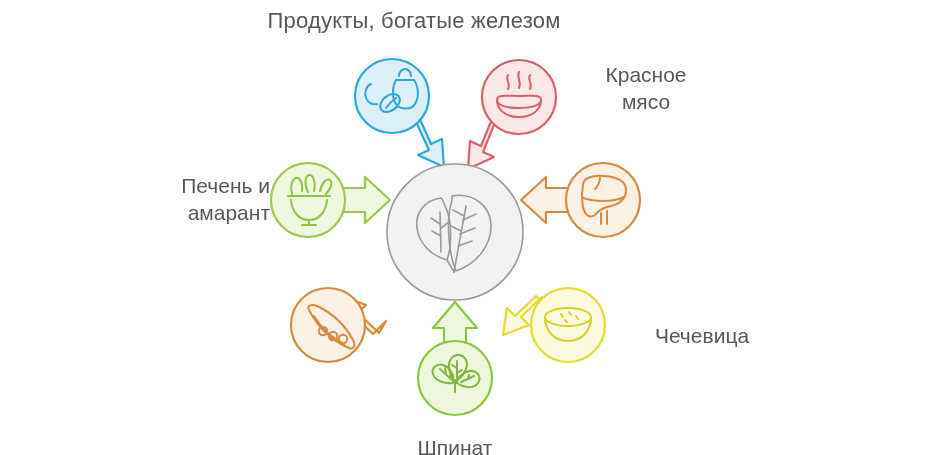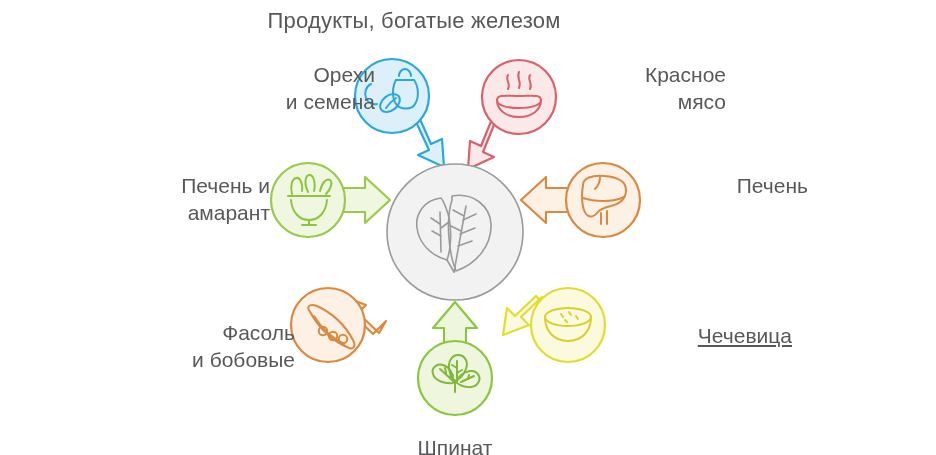--- a/index.html
+++ b/index.html
@@ -38,21 +38,21 @@
     white-space: nowrap;
   }
   .node-label {
     position: absolute;
     font-size: 21px;
     font-weight: 400;
     color: #58585b;
     line-height: 1.28;
     white-space: pre-line;
   }
-  .label-right { text-align: right; }
+  .label-right { text-align: center; }
   .label-left  { text-align: right; }
   .label-center{ text-align: center; margin-top: 16px; }
 </style>
 </head>
 <body>
 
 <div id="infographic">
 
   <div class="title-text">Продукты, богатые железом</div>
 
@@ -188,31 +188,26 @@
         <path d="M 320 191 C 322 183 326 178 330 180 C 333 182 331 189 326 194"></path>
         <path d="M 288 196 L 330 196"></path>
         <path d="M 291 200 C 292 212 299 220 309 220 C 319 220 326 212 327 200"></path>
         <path d="M 309 220 L 309 225"></path>
         <path d="M 302 225 L 316 225"></path>
       </g>
     </g>
 
   </svg>
 
-  <div class="node-label label-left" style="left:250px; top:62px; width:125px;">Орехи
-и семена</div>
 
   <div class="node-label label-right" style="left:566px; top:62px; width:160px;">Красное
 мясо</div>
 
-  <div class="node-label label-right" style="left:648px; top:173px; width:160px;">Печень</div>
-
-  <div class="node-label label-right" style="left:612px; top:323px; width:180px;text-decoration:underline;">Чечевица</div>
+
+  <div class="node-label label-right" style="left:612px; top:323px; width:180px;">Чечевица</div>
 
   <div class="node-label label-center" style="left:365px; top:419px; width:180px;">Шпинат</div>
 
-  <div class="node-label label-left" style="left:140px; top:320px; width:155px;">Фасоль
-и бобовые</div>
 
   <div class="node-label label-left" style="left:130px; top:173px; width:140px;">Печень и
 амарант</div>
 
 </div>
 
 </body></html>

